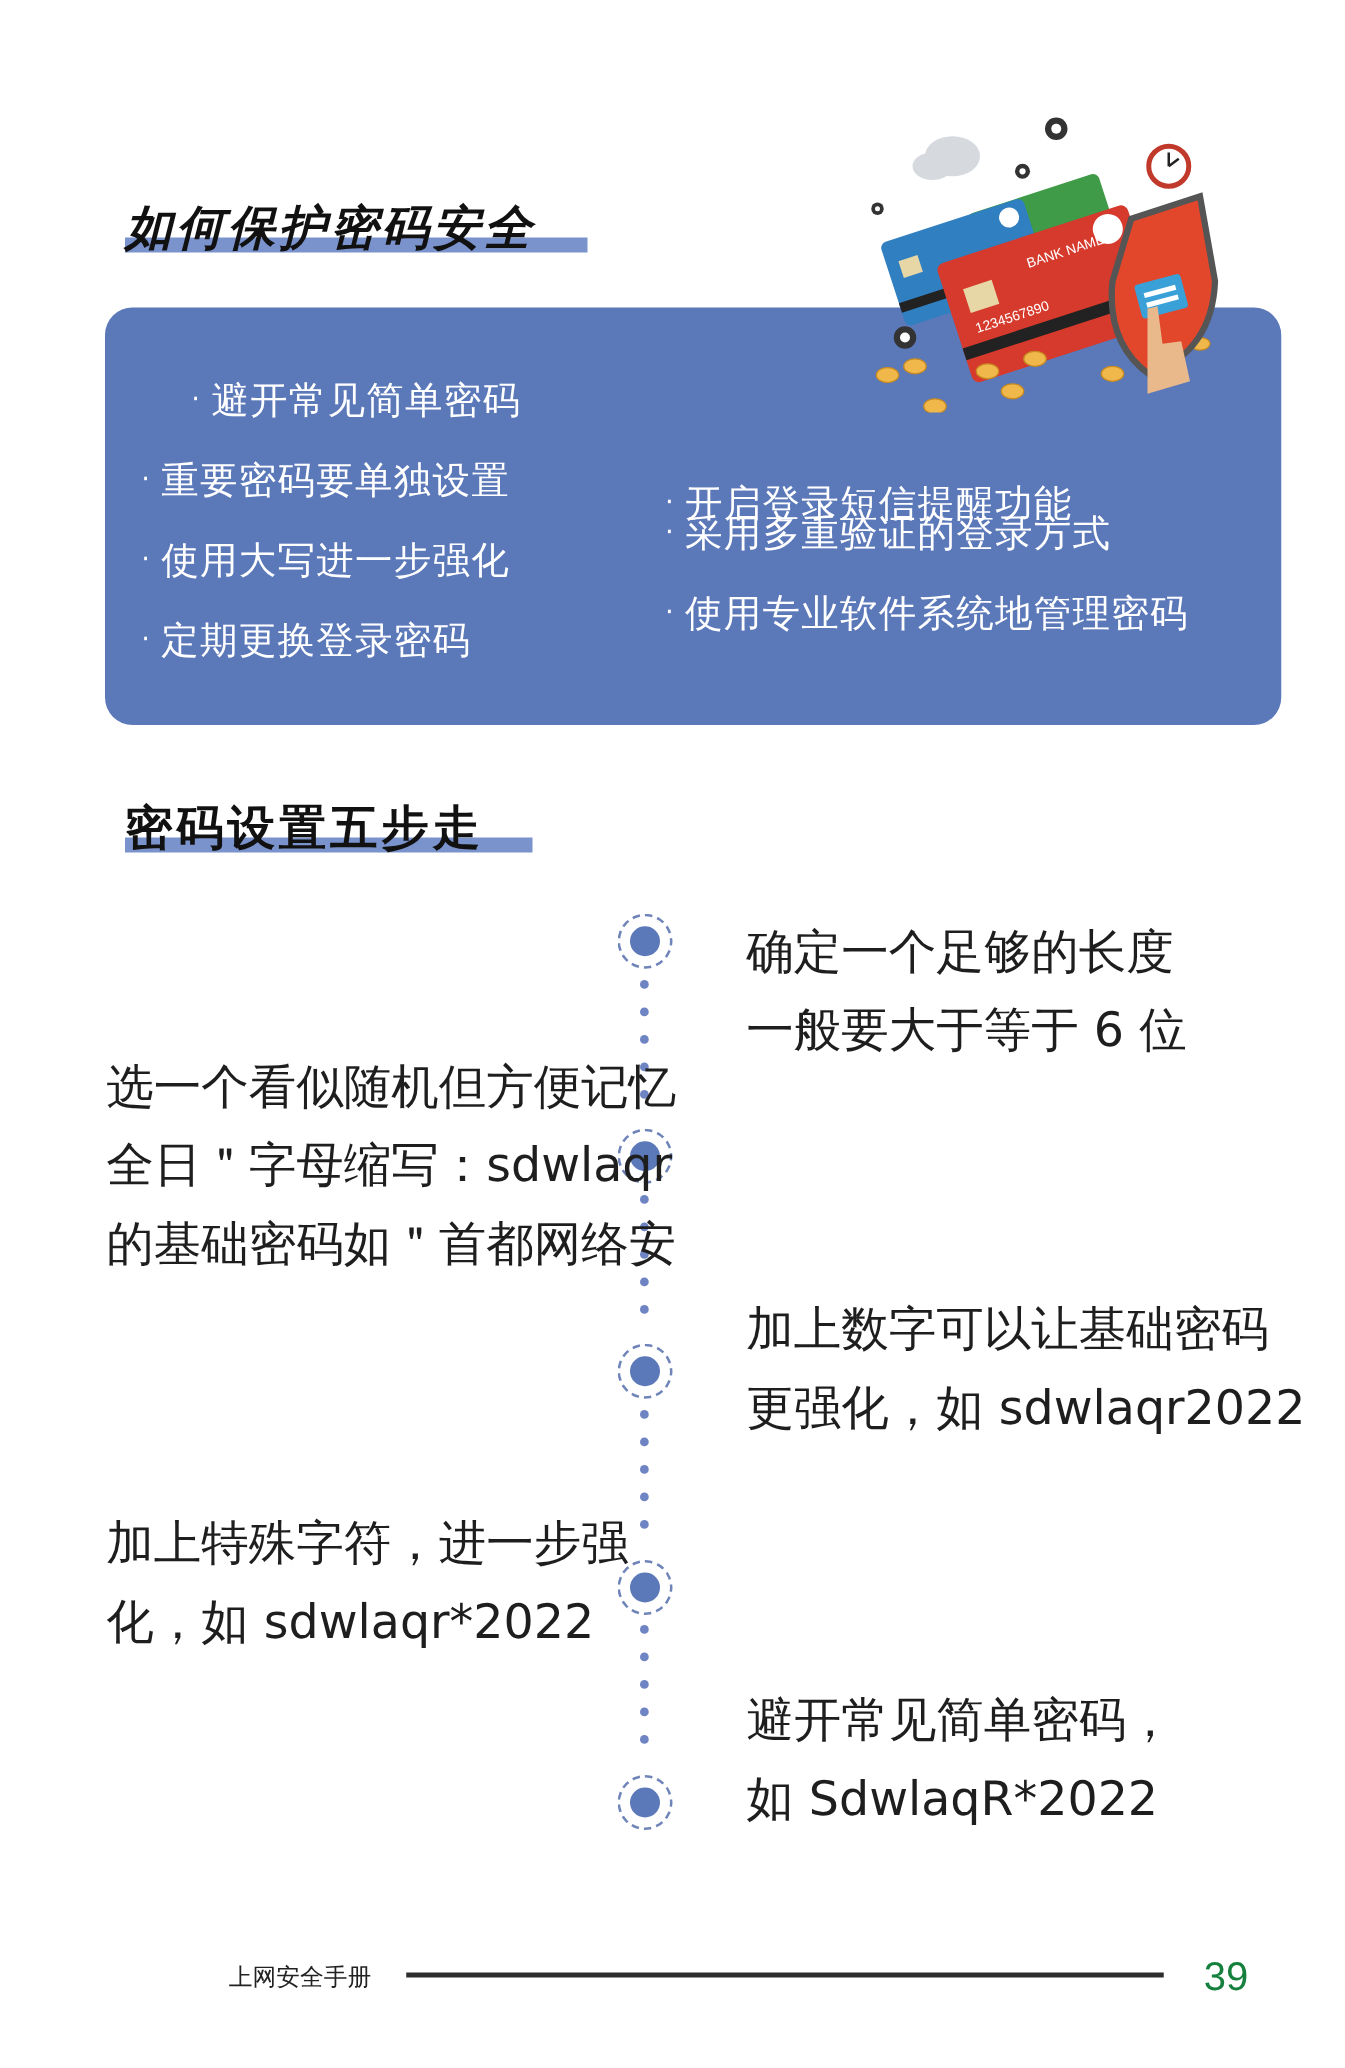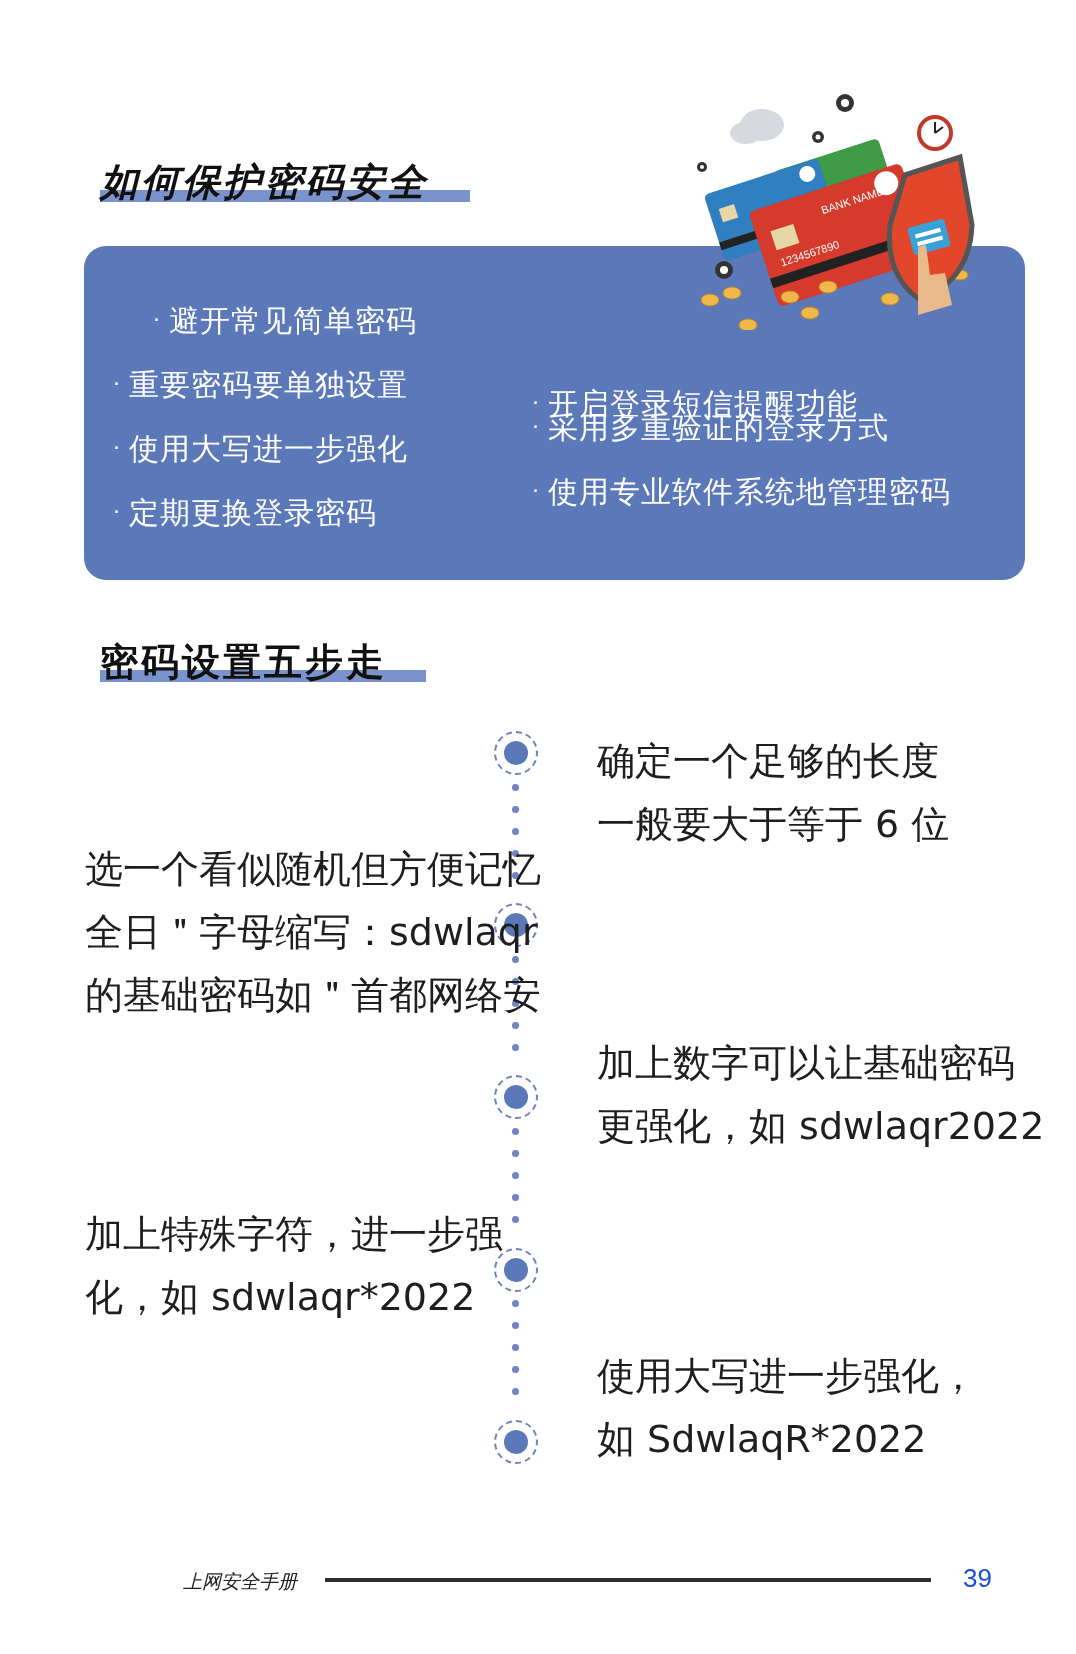--- a/index.html
+++ b/index.html
@@ -8,23 +8,23 @@
   .section-title { position:absolute; font-size:38px; font-weight:bold; color:#111; letter-spacing:3px; line-height:1; z-index:2; }
   .title-bar { position:absolute; height:12px; background:#7b93cc; z-index:1; }
   .tips-box { position:absolute; left:84px; top:246px; width:941px; height:334px; background:#5b78b9; border-radius:22px; }
   .tip { position:absolute; color:#fff; font-size:30px; line-height:1; white-space:nowrap; letter-spacing:1px; }
   .tip .dot { font-size:22px; margin-right:8px; vertical-align:4px; }
   .illus { position:absolute; left:690px; top:75px; width:290px; height:255px; }
   .step-text { position:absolute; font-size:38px; line-height:63px; color:#1e1e1e; white-space:nowrap; }
   .node { position:absolute; width:44px; height:44px; border-radius:50%; border:2px dashed #6f84b8; box-sizing:border-box; }
   .node::after { content:""; position:absolute; left:8px; top:8px; width:24px; height:24px; border-radius:50%; background:#5b78b9; }
   .vdot { position:absolute; width:7px; height:7px; border-radius:50%; background:#6f84c3; }
-  .footer-label { position:absolute; left:183px; top:1569px; font-size:19px; color:#222;font-style:italic; }
+  .footer-label { position:absolute; left:183px; top:1569px; font-size:19px; color:#222; }
   .footer-line { position:absolute; left:325px; top:1578px; width:606px; height:4px; background:#2d2d2d; }
-  .page-num { position:absolute; left:963px; top:1563px; font-size:26px; color:#1d4ed8; font-family:"Liberation Sans",sans-serif; }
+  .page-num { position:absolute; left:963px; top:1563px; font-size:32px; color:#15803d; font-family:"Liberation Sans",sans-serif; }
 </style>
 </head>
 <body>
 
 <div class="title-bar" style="left:100px;top:190px;width:370px;"></div>
 <div class="section-title" style="left:100px;top:163px;font-style:italic;">如何保护密码安全</div>
 
 <div class="tips-box"></div>
 
 <svg class="illus" viewBox="0 0 290 255">
@@ -169,19 +169,19 @@
   <div>加上数字可以让基础密码</div>
   <div>更强化，如 sdwlaqr2022</div>
 </div>
 
 <div class="step-text" style="left:85px;top:1203px;">
   <div>加上特殊字符，进一步强</div>
   <div>化，如 sdwlaqr*2022</div>
 </div>
 
 <div class="step-text" style="left:597px;top:1345px;">
-  <div>使用大写进一步强化，</div>
+  <div>避开常见简单密码，</div>
   <div>如 SdwlaqR*2022</div>
 </div>
 
 <div class="footer-label">上网安全手册</div>
 <div class="footer-line"></div>
 <div class="page-num">39</div>
 
 </body></html>

